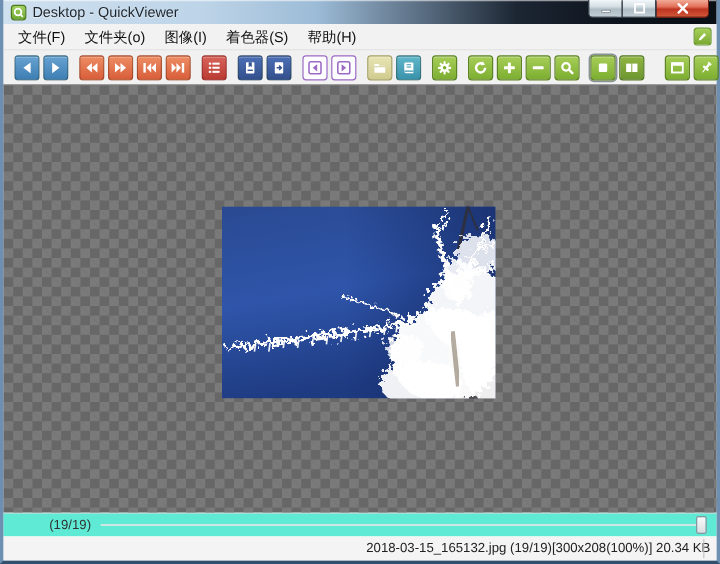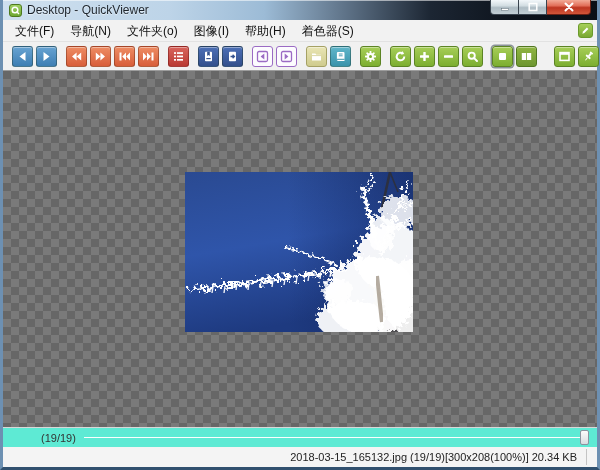--- a/index.html
+++ b/index.html
@@ -63,21 +63,21 @@
     padding-left:38px; border-top:1px solid #d8d8d8; }
   .pager-label { font-size:11px; color:#333; margin-right:8px; white-space:nowrap; }
   .slider { position:relative; flex:1 1 auto; height:100%; margin-right:8px; }
   .slider-track { position:absolute; left:0; right:2px; top:9px; height:1px; background:#a8a8a8;
     border-bottom:1px solid #fdfdfd; }
   .slider-handle { position:absolute; right:0; top:2px; width:9px; height:15px; border-radius:2px;
     background:linear-gradient(#fbfbfb,#d9dde1); border:1px solid #8a94a0; }
 
   
   .statusbar { height:20px; flex:0 0 20px; background:#f4f4f4; display:flex; align-items:center;
-    justify-content:flex-end; padding-right:20px; position:relative; }
+    justify-content:flex-end; padding-right:5px; position:relative; }
   .status-text { font-size:11px; color:#222; white-space:nowrap; }
   .status-sep { position:absolute; right:10px; top:2px; bottom:2px; width:1px; background:#c4c4c4; }
 </style>
 </head>
 <body>
 
 <div class="window">
 
   <div class="titlebar">
     <div class="app-icon">
@@ -101,25 +101,24 @@
       <div class="win-btn close">
         <svg width="12" height="10" viewBox="0 0 12 10">
           <path d="M2.5 1.5 L9.5 8.5 M9.5 1.5 L2.5 8.5" stroke="#fff" stroke-width="2" stroke-linecap="round"></path>
         </svg>
       </div>
     </div>
   </div>
 
   <div class="menubar">
     <span class="menu-item">文件(F)</span>
-    <span class="menu-item">导航(N)</span>
     <span class="menu-item">文件夹(o)</span>
     <span class="menu-item">图像(I)</span>
+    <span class="menu-item">着色器(S)</span>
     <span class="menu-item">帮助(H)</span>
-    <span class="menu-item">着色器(S)</span>
     <div class="menu-quick-btn">
       <svg width="9" height="9" viewBox="0 0 9 9">
         <path d="M1.3 7.7 L2 5.6 L5.9 1.6 L7.4 3.1 L3.4 7.1 Z" fill="#fff"></path>
       </svg>
     </div>
   </div>
 
   <div class="toolbar">
     <div class="tb-handle"></div>
 

